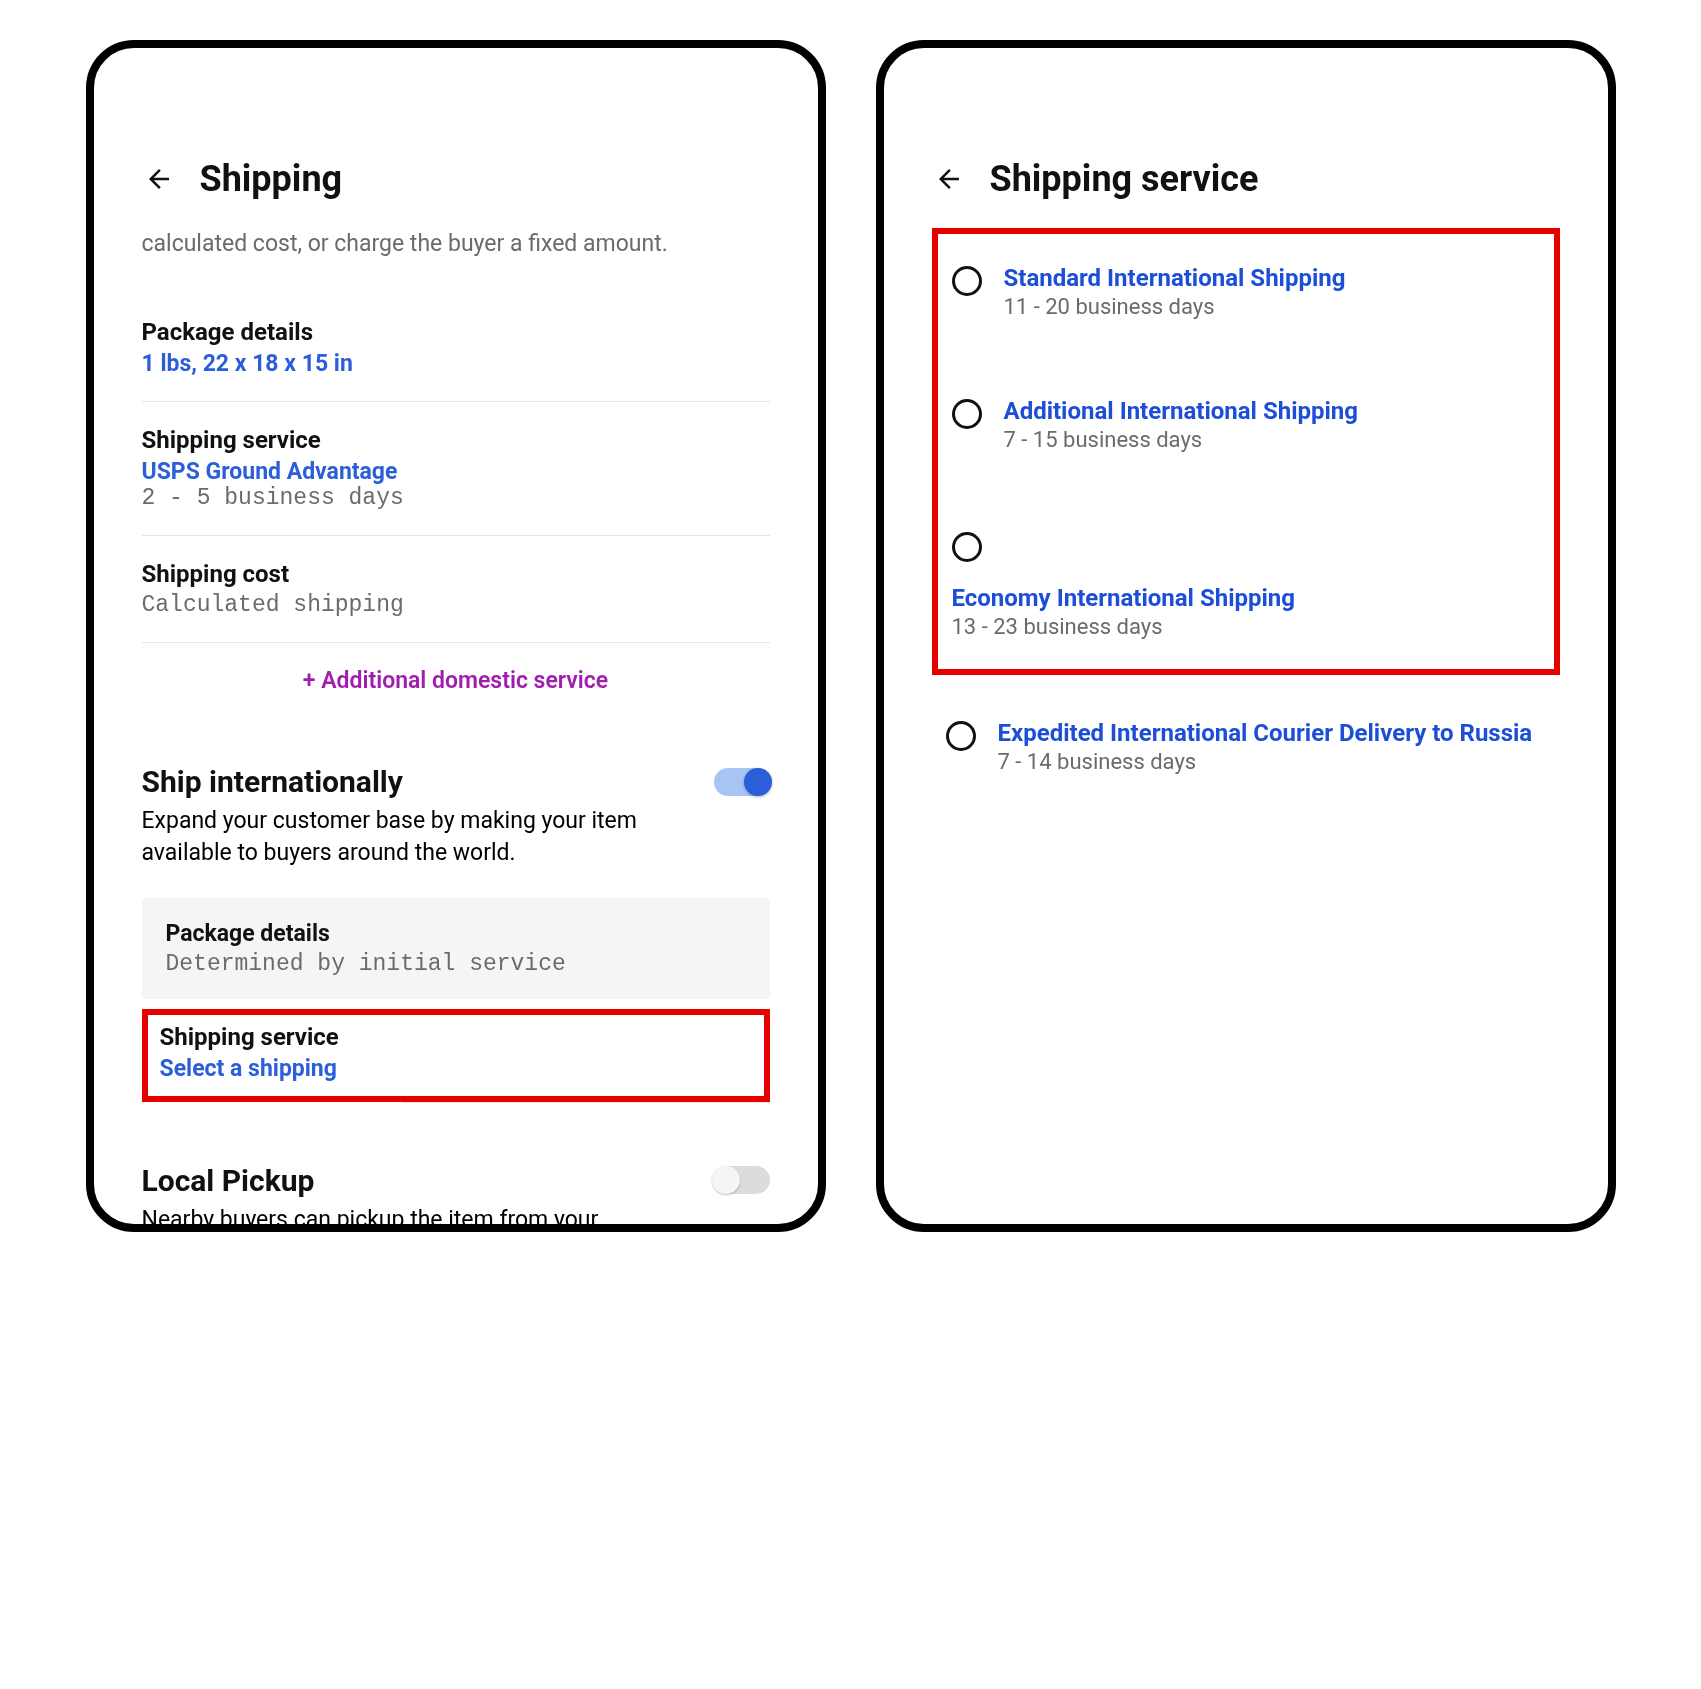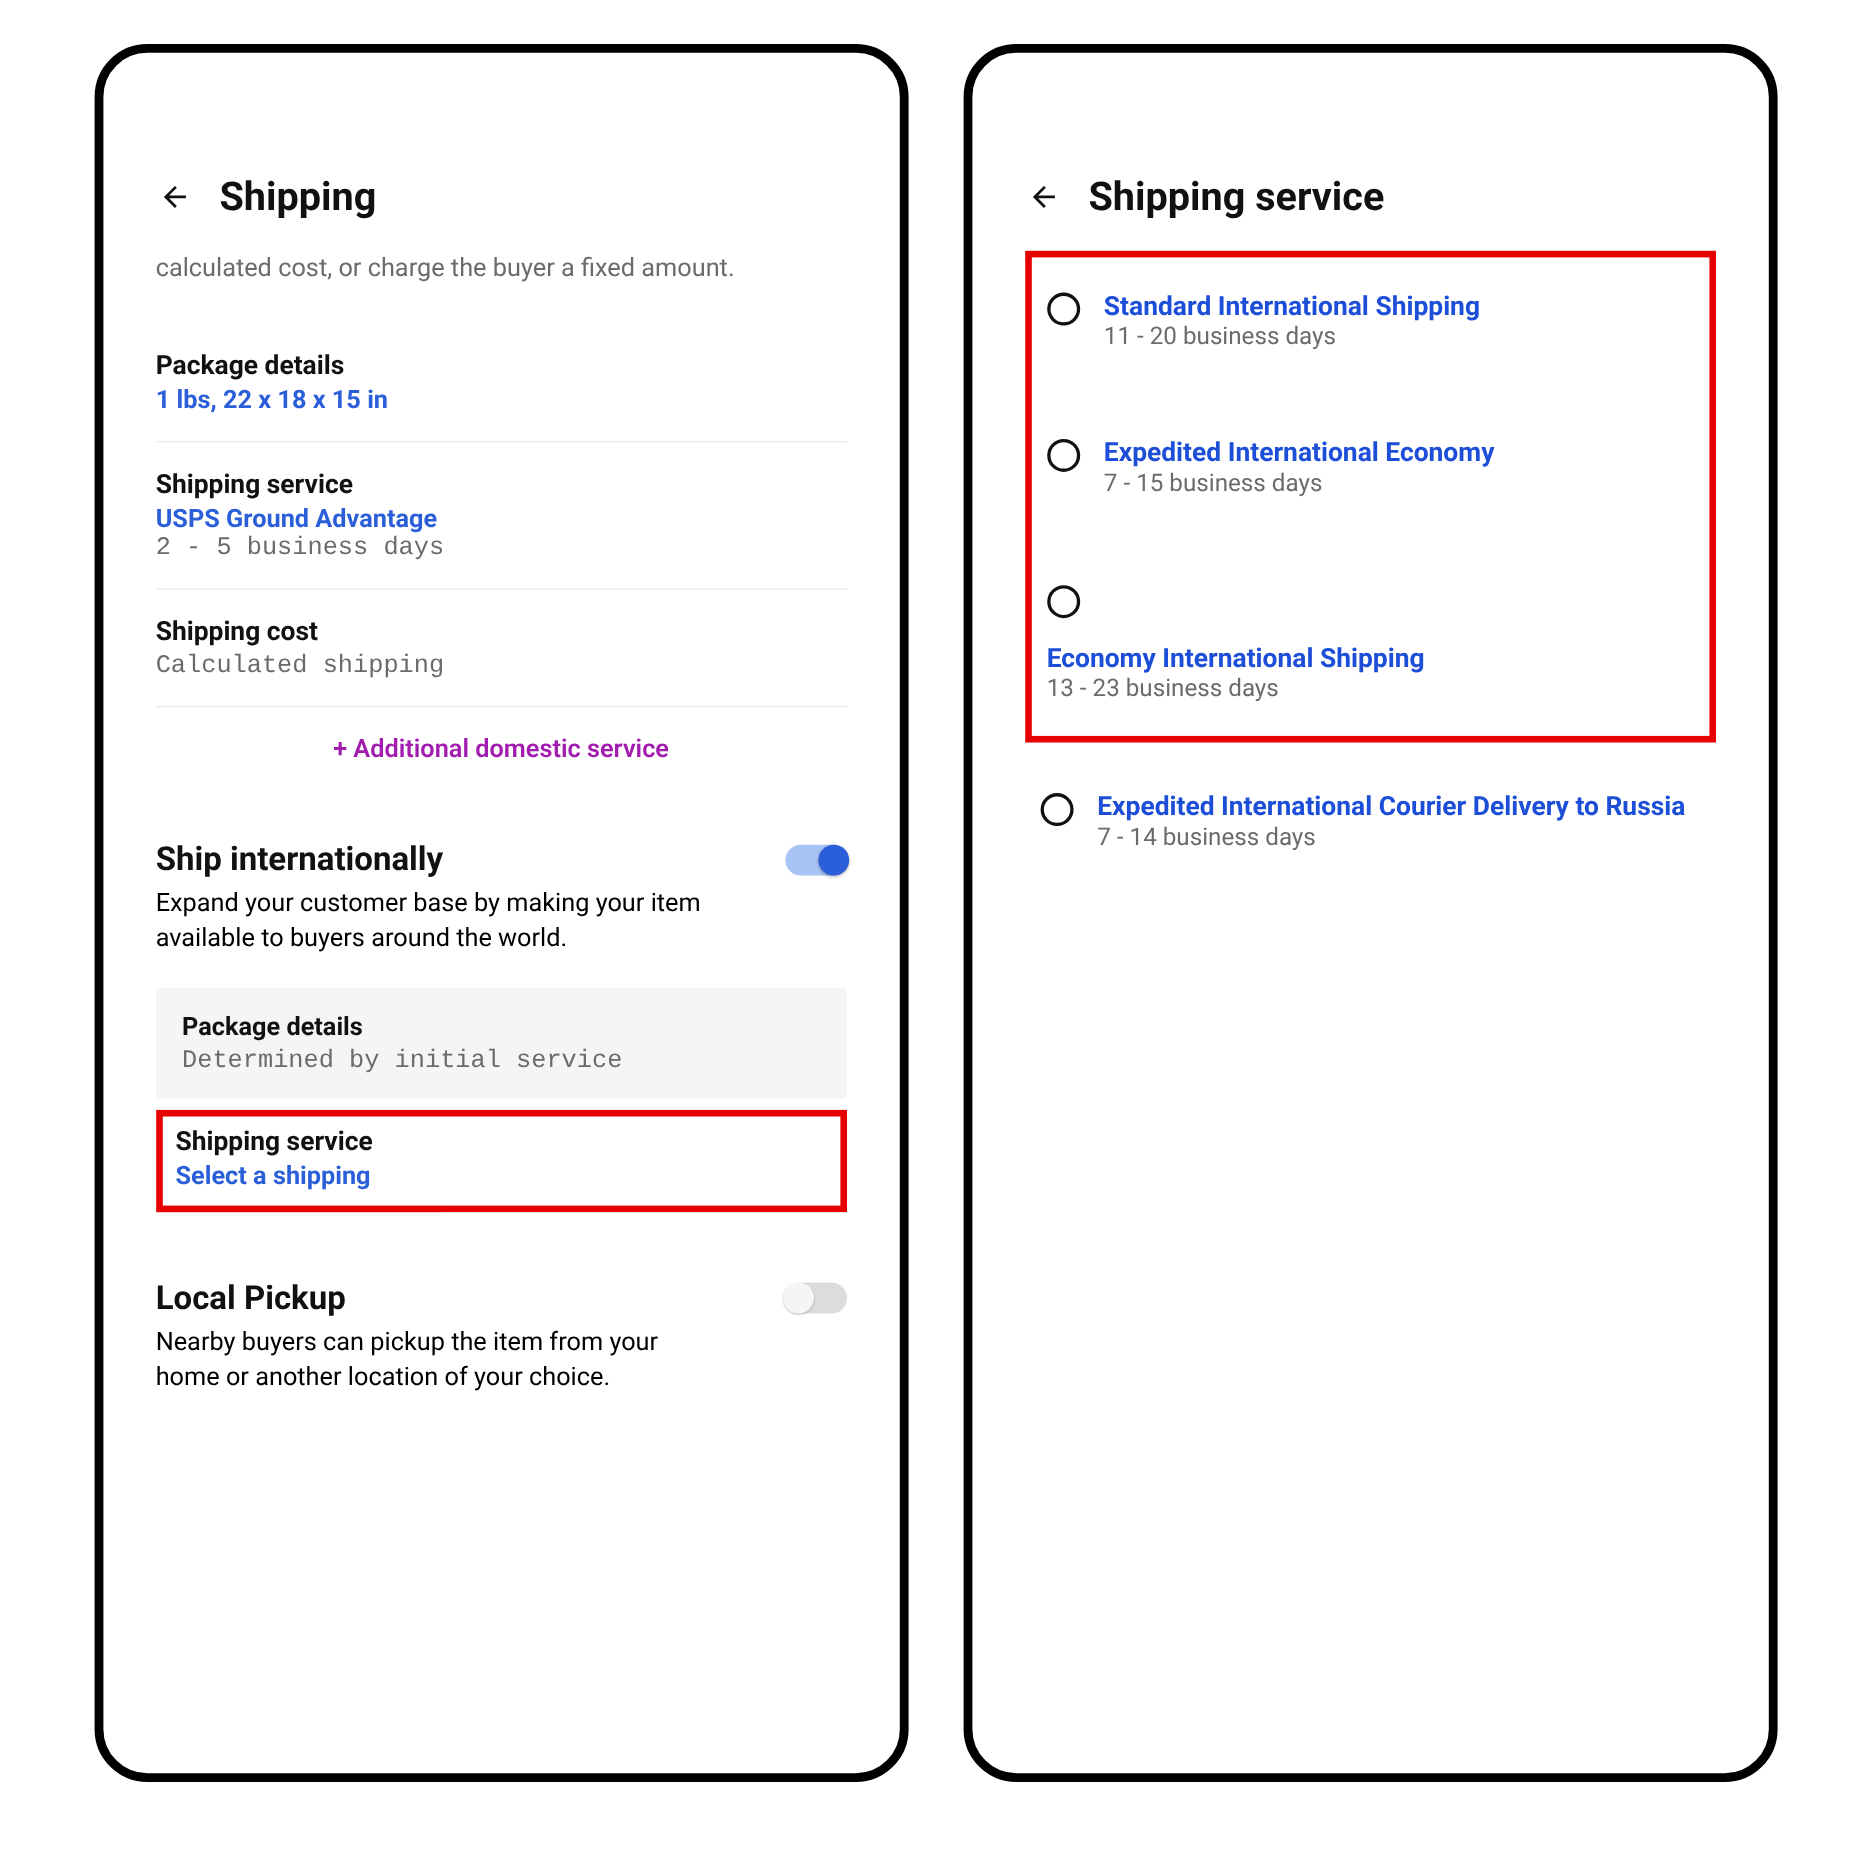--- a/index.html
+++ b/index.html
@@ -10,21 +10,21 @@
     height: 1689px;
     position: relative;
     padding: 40px 60px;
     display: flex;
     gap: 50px;
     justify-content: center;
     align-items: flex-start;
   }
   .phone-frame {
     width: 740px;
-    height: 1580px;
+    height: 1192px;
     border: 8px solid #000;
     border-radius: 48px;
     background: #fff;
     position: relative;
     padding: 110px 48px 50px 48px;
     overflow: hidden;
   }
   .phone-frame::before {
     
     content: "";
@@ -279,21 +279,21 @@
         <div class="radio-circle"></div>
         <div class="radio-text">
           <div class="opt-title">Standard International Shipping</div>
           <div class="opt-sub">11 - 20 business days</div>
         </div>
       </div>
 
       <div class="radio-row" style="margin-top:30px;">
         <div class="radio-circle"></div>
         <div class="radio-text">
-          <div class="opt-title">Expedited International Economy</div>
+          <div class="opt-title">Additional International Shipping</div>
           <div class="opt-sub">7 - 15 business days</div>
         </div>
       </div>
 
       <div class="radio-row" style="margin-top:30px;flex-direction:column;">
         <div class="radio-circle"></div>
         <div class="radio-text">
           <div class="opt-title">Economy International Shipping</div>
           <div class="opt-sub">13 - 23 business days</div>
         </div>

